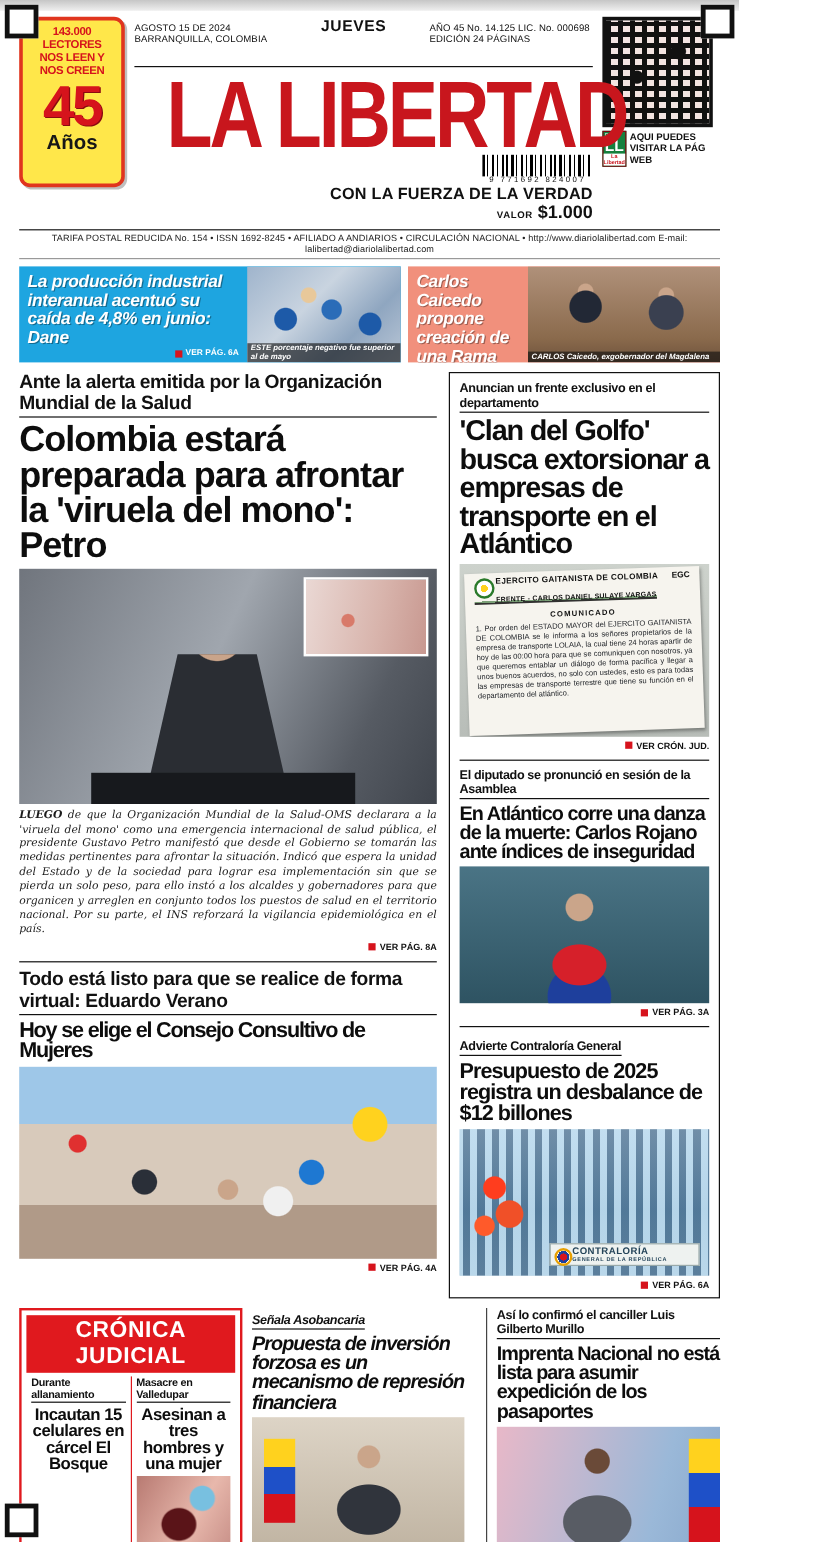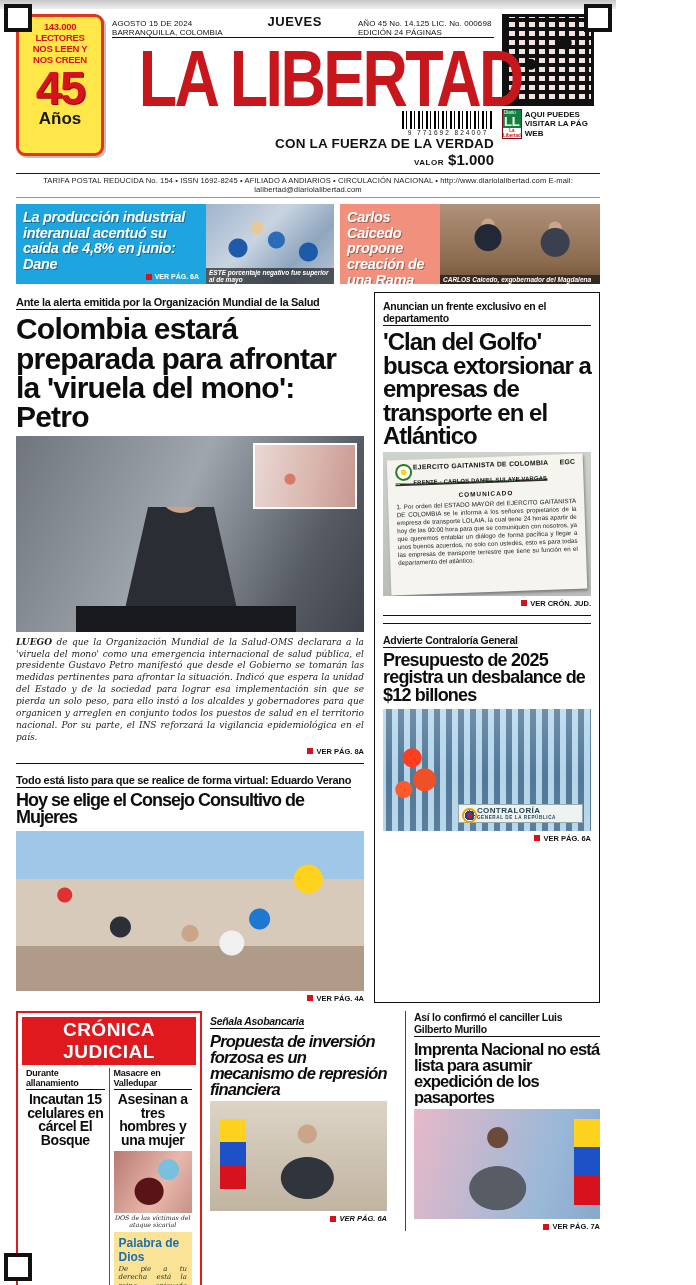--- a/index.html
+++ b/index.html
@@ -6,21 +6,21 @@
   body{font-family:"Liberation Sans",sans-serif;color:#111;}
   .page{position:relative;width:616px;height:1285px;box-sizing:border-box;padding:14px 16px 0;overflow:hidden;background:#fff;}
   .scan-strip{position:absolute;top:0;left:0;right:0;height:9px;background:linear-gradient(#c6c6c6,#efefef);}
   
   .mast{display:grid;grid-template-columns:88px 1fr 98px;gap:8px;align-items:start;}
   .badge{background:#ffe74a;border:3px solid #e0351e;border-radius:9px;box-shadow:2px 2px 0 rgba(0,0,0,.25);padding:5px 3px;text-align:center;height:126px;}
   .badge .rl{color:#d6131c;font-weight:800;font-size:9.5px;line-height:1.15;letter-spacing:-.3px;}
   .badge .num{color:#d6131c;font-weight:900;font-size:47px;line-height:.95;letter-spacing:-2px;text-shadow:1px 1px 0 #8a0b10;}
   .badge .anos{color:#171717;font-weight:800;font-size:17px;line-height:1;}
   .mc{min-width:0;}
-  .dateline{display:flex;justify-content:space-between;align-items:baseline;border-bottom:1.5px solid #111;padding-bottom:0;gap:36px;}
+  .dateline{display:flex;justify-content:space-between;align-items:baseline;border-bottom:1.5px solid #111;padding-bottom:18px;gap:36px;}
   .dateline .dl{font-size:8px;letter-spacing:.1px;}
   .dateline .day{font-size:13px;font-weight:800;letter-spacing:.5px;}
   .mast-title{color:#c8161d;font-weight:900;font-size:73px;line-height:.92;text-align:center;letter-spacing:-3px;transform:scale(.86,1.08);transform-origin:center top;white-space:nowrap;margin-top:4px;}
   .subrow{display:flex;align-items:flex-end;justify-content:space-between;margin-top:2px;flex-direction:column;}
   .bc{width:92px;}
   .bars{height:18px;background:repeating-linear-gradient(90deg,#000 0 2px,#fff 2px 4px,#000 4px 5px,#fff 5px 8px);}
   .bcnum{font-size:6.5px;letter-spacing:2px;text-align:center;}
   .slogan{font-weight:800;font-size:13.5px;letter-spacing:.2px;}
   .price{font-size:15px;font-weight:900;}
   .price .vl{font-size:8px;font-weight:800;letter-spacing:.5px;}
@@ -58,21 +58,21 @@
     radial-gradient(circle at 40% 30%,#e8c89a 0 6px,transparent 7px),
     linear-gradient(135deg,#9fb4cc,#c9d4e0 40%,#8fa6c0 70%,#b9c6d6);}
   .ph-caicedo{background:
     radial-gradient(circle at 30% 42%,#222835 0 13px,transparent 14px),
     radial-gradient(circle at 30% 26%,#caa58a 0 6px,transparent 7px),
     radial-gradient(circle at 72% 48%,#3a4050 0 14px,transparent 15px),
     radial-gradient(circle at 72% 30%,#caa58a 0 6px,transparent 7px),
     linear-gradient(#b0917a,#8a6a4c 75%,#6e523c);}
   
   .main{display:grid;grid-template-columns:348px 1fr;gap:10px;margin-top:8px;}
-  .kicker{display:inline-block;font-weight:800;font-size:11px;letter-spacing:-.3px;border-bottom:1.3px solid #111;padding-bottom:1px;margin-bottom:3px;}
+  .kicker{display:inline-block;font-weight:800;font-size:16px;letter-spacing:-.3px;border-bottom:1.3px solid #111;padding-bottom:1px;margin-bottom:3px;}
   .kk-sm{font-size:10.5px;}
   .hl{font-weight:800;color:#0d0d0d;letter-spacing:-.8px;line-height:.98;margin:1px 0 4px;}
   .hl-xl{font-size:30px;}
   .hl-lg{font-size:24px;letter-spacing:-1px;}
   .hl-md{font-size:18px;}
   .hl-sm{font-size:16.5px;}
   .verpag{display:flex;justify-content:flex-end;align-items:center;gap:3px;font-size:7.5px;font-weight:800;margin-top:3px;color:#111;}
   .divider{border:0;border-top:1.4px solid #111;margin:7px 0 6px;}
   .ph-petro{height:196px;background:linear-gradient(115deg,#70757d,#a0a6ae 45%,#565b63 80%,#3f444c);}
   .ph-petro .fig{position:absolute;left:90px;top:34px;width:150px;height:170px;background:
@@ -265,20 +265,29 @@
             <div class="doctitle">COMUNICADO</div>
             <div class="docbody">1. Por orden del ESTADO MAYOR del EJERCITO GAITANISTA DE COLOMBIA se le informa a los señores propietarios de la empresa de transporte LOLAIA, la cual tiene 24 horas apartir de hoy de las 00:00 hora para que se comuniquen con nosotros, ya que queremos entablar un diálogo de forma pacífica y llegar a unos buenos acuerdos, no solo con ustedes, esto es para todas las empresas de transporte terrestre que tiene su función en el departamento del atlántico.</div>
           </div>
         </div>
         <div class="verpag">
             <span class="sq"></span>
             <span>VER CRÓN. JUD.</span>
           </div>
       </div>
       <hr class="divider">
+      <div>
+        <span class="kicker kk-sm">El diputado se pronunció en sesión de la Asamblea</span>
+        <div class="hl hl-sm">En Atlántico corre una danza de la muerte: Carlos Rojano ante índices de inseguridad</div>
+        <div class="ph ph-rojano"></div>
+        <div class="verpag">
+            <span class="sq"></span>
+            <span>VER PÁG. 3A</span>
+          </div>
+      </div>
       <hr class="divider">
       <div>
         <span class="kicker kk-sm">Advierte Contraloría General</span>
         <div class="hl hl-md">Presupuesto de 2025 registra un desbalance de $12 billones</div>
         <div class="ph ph-contra">
           <div class="contrasign">
             <span class="ring"></span>
             <div class="cs1">CONTRALORÍA</div>
             <div class="cs2">GENERAL DE LA REPÚBLICA</div>
           </div>

